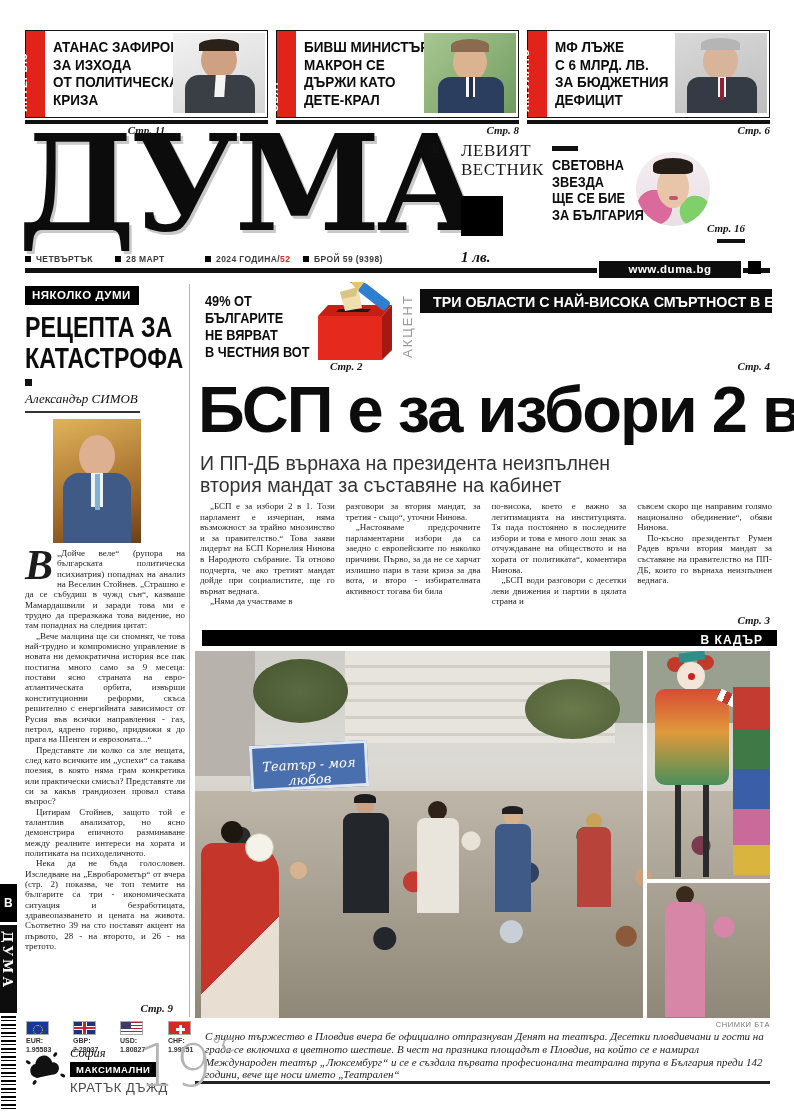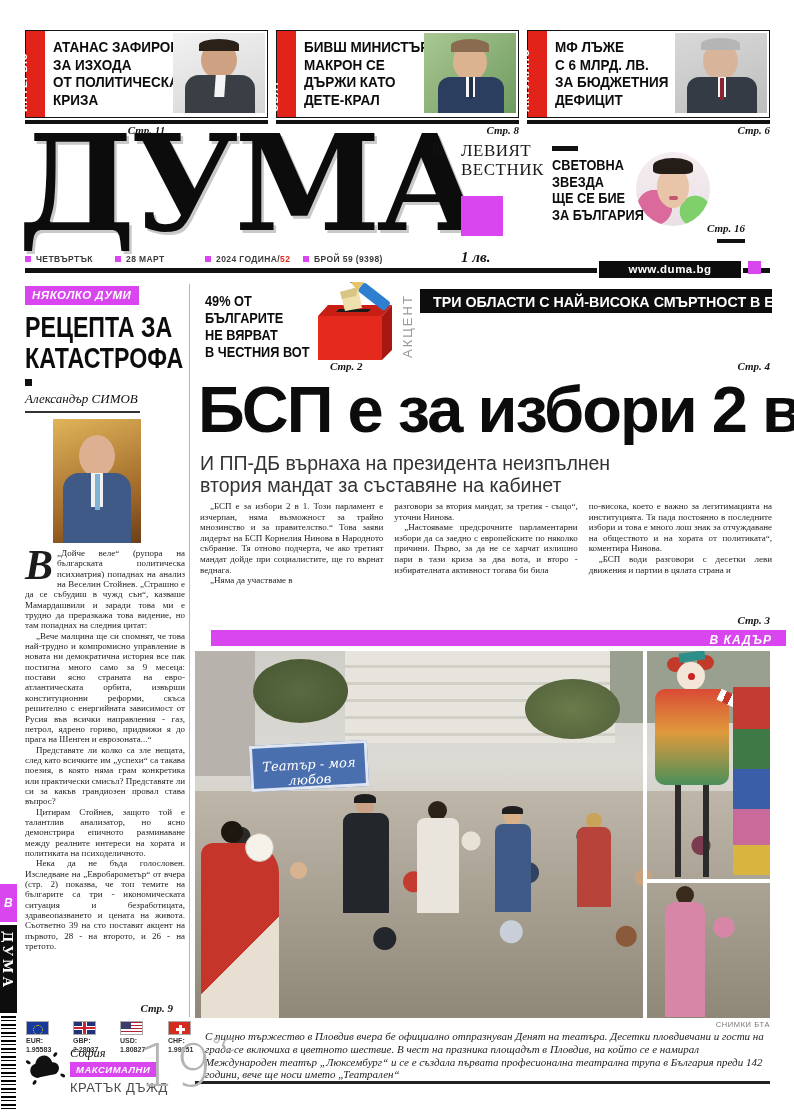--- a/index.html
+++ b/index.html
@@ -2,21 +2,21 @@
 <html><head>
 <meta charset="utf-8">
 <style>
   html,body{margin:0;padding:0;background:#888;}
   .page{position:relative;width:794px;height:1120px;margin:0 auto;background:#fff;overflow:hidden;
         font-family:"Liberation Sans",sans-serif;color:#111;}
   .abs{position:absolute;}
   .serif{font-family:"Liberation Serif",serif;}
   .pref{font-family:"Liberation Serif",serif;font-style:italic;font-weight:700;font-size:11px;color:#151515;}
   .rule{background:#111;}
-  .red{background:#d946ef;font-style:italic;}
+  .red{background:#000000;}
   .condblock{font-weight:700;transform-origin:0 0;color:#0c0c0c;}
   .teaser-box{position:absolute;width:243px;height:88px;border:1.6px solid #141414;box-sizing:border-box;background:#fff;}
   .tagband{position:absolute;left:0;top:0;bottom:0;width:19px;background:#e2231a;}
   .tagband span{position:absolute;left:3px;bottom:5px;transform:rotate(-90deg);transform-origin:0 100%;
         color:#fff;font-weight:700;font-size:10.5px;letter-spacing:.8px;white-space:nowrap;}
   .tphoto{position:absolute;right:2px;top:2px;width:92px;height:80px;overflow:hidden;}
   .opinion-text p{margin:0;text-indent:11px;}
   .opinion-text p:first-of-type{text-indent:0;}
   .dropcap{float:left;font-family:"Liberation Serif",serif;font-style:italic;font-weight:700;
         font-size:42px;line-height:33px;margin:1px 4px 0 0;}
@@ -228,24 +228,28 @@
       <p>„Няма да участваме в</p>
     </div>
     <div style="flex:1;">
       <p class="cont">разговори за втория мандат, за третия - също“, уточни Нинова.</p>
       <p>„Настояваме предсрочните парламентарни избори да са заедно с европейските по няколко причини. Първо, за да не се харчат излишно пари в тази криза за два вота, и второ - избирателната активност тогава би била</p>
     </div>
     <div style="flex:1;">
       <p class="cont">по-висока, което е важно за легитимацията на институцията. Тя пада постоянно в последните избори и това е много лош знак за отчуждаване на обществото и на хората от политиката“, коментира Нинова.</p>
       <p>„БСП води разговори с десетки леви движения и партии в цялата страна и</p>
     </div>
+    <div style="flex:1;">
+      <p class="cont">съвсем скоро ще направим голямо национално обединение“, обяви Нинова.</p>
+      <p>По-късно президентът Румен Радев връчи втория мандат за съставяне на правителство на ПП-ДБ, които го върнаха неизпълнен веднага.</p>
+    </div>
   </div>
   <div class="abs pref" style="left:690px;top:614px;width:80px;text-align:right;">Стр. 3</div>
 
-  <div class="abs red" style="left:211px;top:630px;width:575px;height:16px;">
+  <div class="abs red" style="left:202px;top:630px;width:575px;height:16px;">
     <span style="position:absolute;right:14px;top:3px;color:#fff;font-weight:700;font-size:12px;letter-spacing:1px;">В КАДЪР</span>
   </div>
 
   <div class="abs" style="left:195px;top:651px;width:575px;height:367px;overflow:hidden;background:linear-gradient(180deg,#cfcdc8 0%,#dcdad4 30%,#cbc7bf 55%,#b9b2a6 100%);">
     <div class="abs" style="left:0;top:0;width:60px;height:125px;background:#b7b3ac;"></div>
     <div class="abs" style="left:150px;top:0;width:270px;height:92px;background:repeating-linear-gradient(180deg,#e6e4dd 0 14px,#d2cfc6 14px 17px);"></div>
     <div class="abs" style="left:415px;top:0;width:160px;height:72px;background:#9aa08f;"></div>
     <div class="abs" style="left:58px;top:8px;width:95px;height:64px;border-radius:50%;background:radial-gradient(#5a6b42,#46552f);"></div>
     <div class="abs" style="left:330px;top:28px;width:95px;height:60px;border-radius:50%;background:radial-gradient(#6b7b4a,#51603a);"></div>
 

